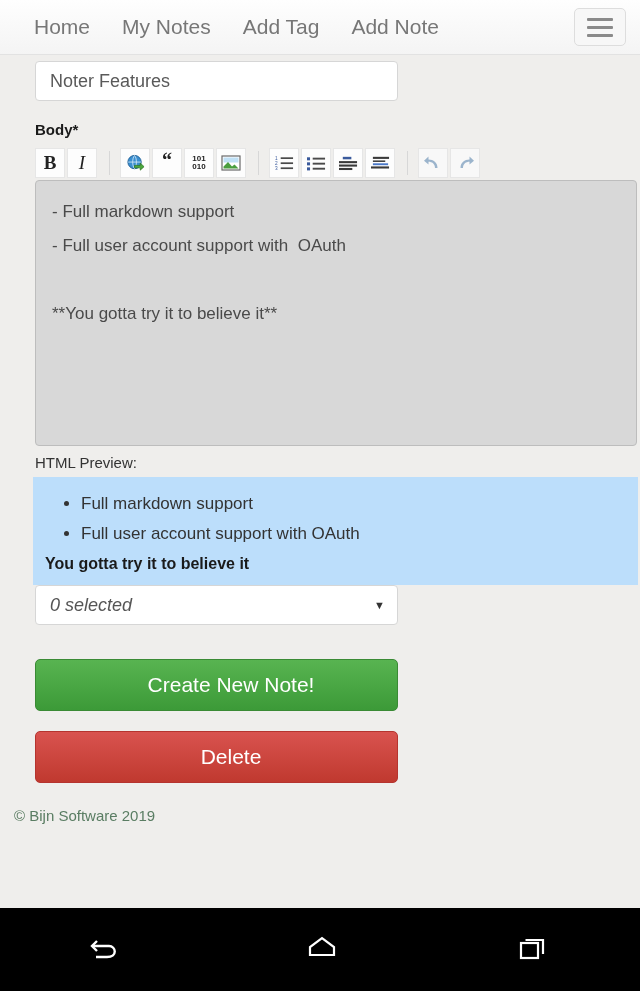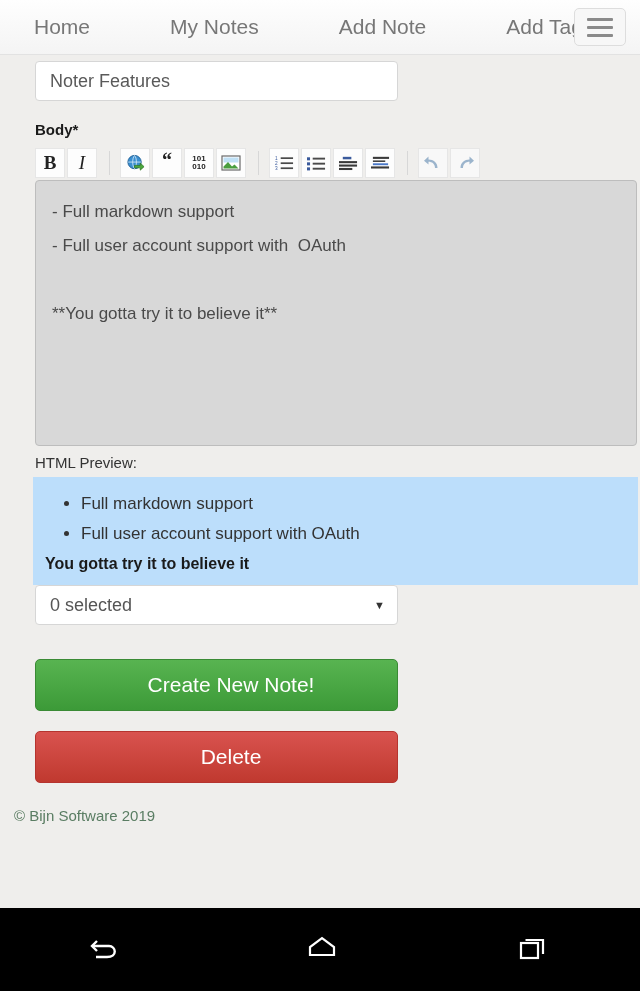--- a/index.html
+++ b/index.html
@@ -11,21 +11,21 @@
   }
   .screen { position: relative; width: 640px; height: 991px; background: #efeeec; }
 
   
   .navbar {
     position: absolute; top: 0; left: 0; width: 640px; height: 55px;
     background: linear-gradient(to bottom, #fefefe 0%, #f4f4f4 100%);
     border-bottom: 1px solid #e2e2e2;
     display: flex; align-items: center;
   }
-  .nav-links { display: flex; align-items: flex-end; margin-left: 18px; gap: 48px; }
+  .nav-links { display: flex; align-items: flex-end; margin-left: 18px; }
   .nav-link {
     font-size: 21px; color: #777777; padding: 0 16px; line-height: 28px;
     text-decoration: none; white-space: nowrap; cursor: pointer;
   }
   .nav-toggle {
     position: absolute; right: 14px; top: 8px;
     width: 52px; height: 38px;
     background: #f7f7f7;
     border: 1px solid #dddddd; border-radius: 5px;
     display: flex; flex-direction: column; justify-content: center; align-items: center;
@@ -98,20 +98,21 @@
   .preview-bold { font-size: 16px; font-weight: bold; color: #1a1a1a; padding: 6px 0 2px 12px; }
 
   
   .tags-select {
     margin-left: 35px; width: 363px; height: 40px;
     background: #ffffff; border: 1px solid #d6d6d6; border-radius: 4px;
     display: flex; align-items: center; justify-content: space-between;
     padding: 0 12px 0 14px;
     font-size: 18px; color: #555555;
     cursor: pointer;
+    font-style: italic;
   }
   .caret { font-size: 11px; color: #333; }
 
   
   .btn {
     margin-left: 35px; width: 363px; height: 52px;
     border-radius: 5px;
     display: flex; align-items: center; justify-content: center;
     color: #ffffff; font-size: 21px;
     cursor: pointer;
@@ -140,22 +141,22 @@
 </style>
 </head>
 <body>
 
 <div class="screen">
 
   <div class="navbar">
     <div class="nav-links">
       <a class="nav-link">Home</a>
       <a class="nav-link">My Notes</a>
+      <a class="nav-link">Add Tag</a>
       <a class="nav-link">Add Note</a>
-      <a class="nav-link">Add Tag</a>
     </div>
     <div class="nav-toggle">
       <span class="bar"></span>
       <span class="bar"></span>
       <span class="bar"></span>
     </div>
   </div>
 
   <div class="content">
 

